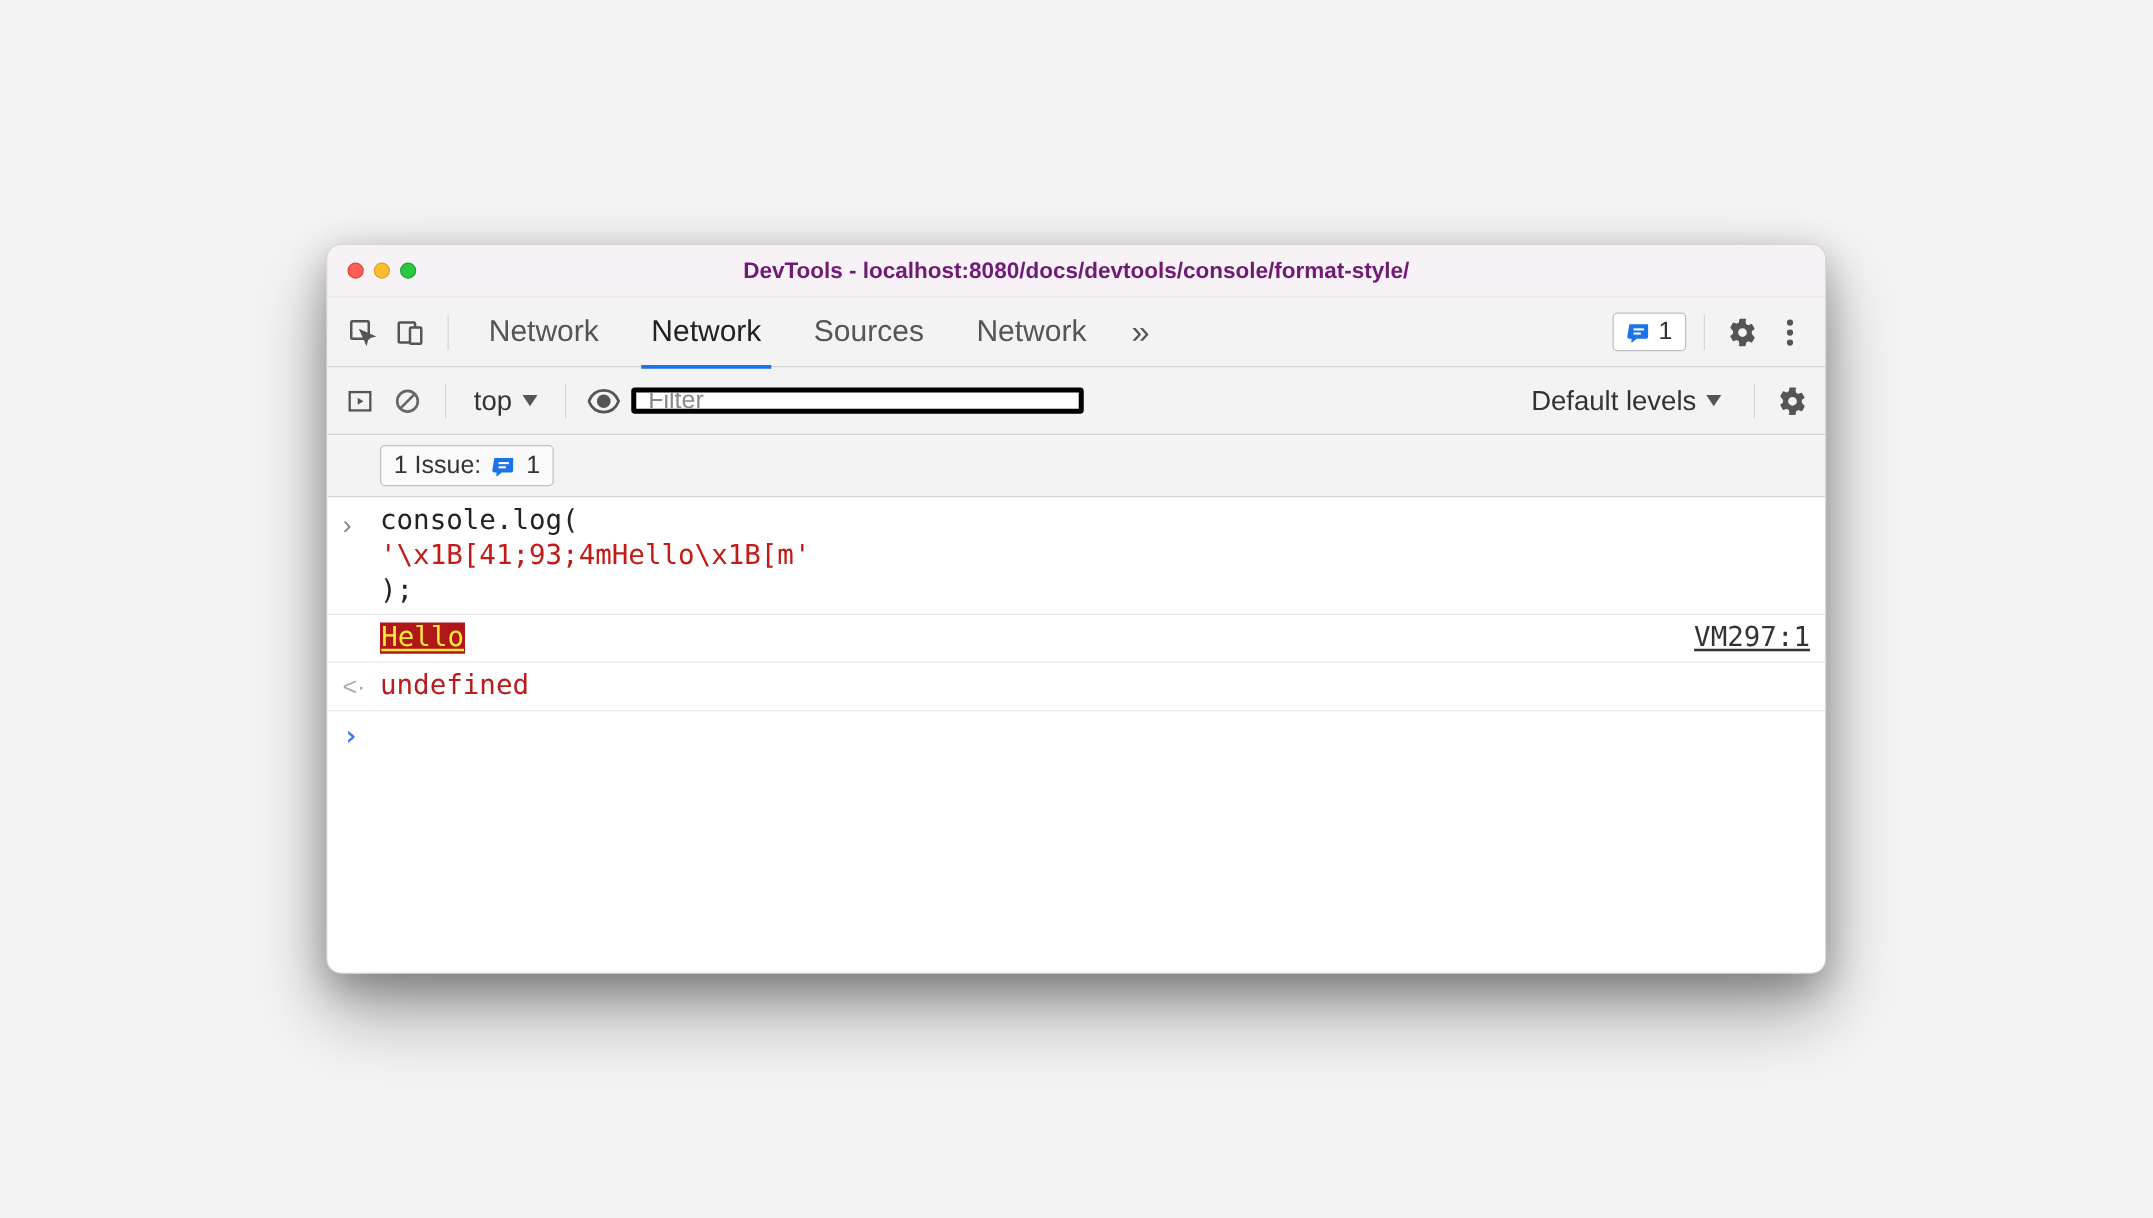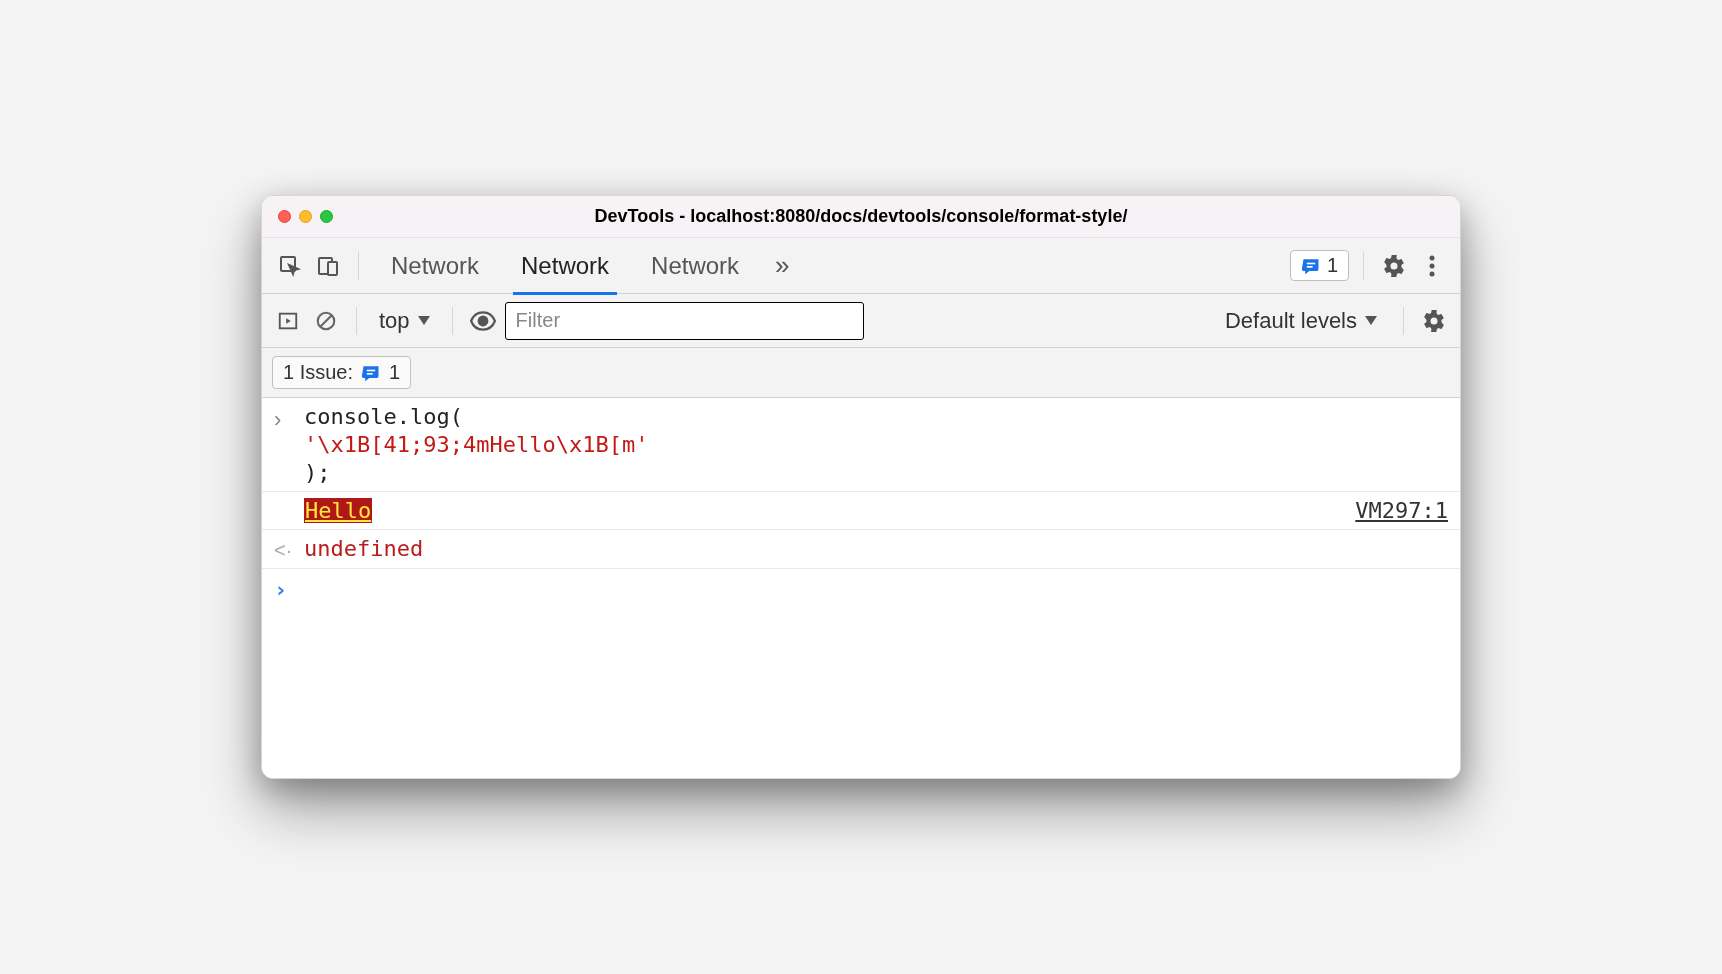--- a/index.html
+++ b/index.html
@@ -33,21 +33,21 @@
   .traffic-light { width: 13px; height: 13px; border-radius: 50%; }
   .tl-red { background: #ff5f57; border: 0.5px solid #e24238; }
   .tl-yellow { background: #ffbd2e; border: 0.5px solid #dfa022; }
   .tl-green { background: #28c840; border: 0.5px solid #1fa52f; }
   .title {
     position: absolute;
     left: 0; right: 0;
     text-align: center;
     font-size: 18px;
     font-weight: 600;
-    color: #000000;
+    color: #701a75;
     pointer-events: none;
   }
   .tabs-row {
     display: flex;
     align-items: center;
     height: 56px;
     border-bottom: 1px solid #d1d1d1;
     padding: 0 12px;
     gap: 6px;
     background: #f1f1f1e0;
@@ -116,24 +116,24 @@
   .ctx-select {
     display: inline-flex;
     align-items: center;
     gap: 8px;
     font-size: 22px;
     color: #333;
     padding: 0 8px;
     cursor: pointer;
   }
   .filter-input {
-    height: 38px;
+    height: 21px;
     flex: 1;
     max-width: 480px;
-    border: 1px solid #000000;
+    border: 4px solid #000000;
     border-radius: 3px;
     padding: 0 10px;
     font-size: 20px;
     color: #333;
     background: #fff;
   }
   .filter-input::placeholder { color: #888; }
   .levels-select {
     display: inline-flex;
     align-items: center;
@@ -152,20 +152,21 @@
     display: inline-flex;
     align-items: center;
     gap: 8px;
     border: 1px solid #c0c0c0;
     border-radius: 4px;
     padding: 4px 10px;
     font-size: 20px;
     color: #333;
     background: #fafafa;
     cursor: pointer;
+    margin-left: 32px;
   }
   .console-body {
     background: #fff;
     min-height: 380px;
     font-family: "SF Mono", Menlo, Consolas, monospace;
   }
   .row {
     display: flex;
     align-items: flex-start;
     padding: 6px 12px;
@@ -233,20 +234,21 @@
     <span class="icon-btn">
       <svg width="24" height="24" viewBox="0 0 24 24" fill="none" stroke="#555" stroke-width="2">
         <rect x="3" y="4" width="13" height="16" rx="1"></rect>
         <rect x="12" y="8" width="9" height="13" rx="1" fill="#f3f3f3"></rect>
       </svg>
     </span>
     <div class="divider-v"></div>
 
     <div class="tab">Network</div>
     <div class="tab active">Network</div>
+    <div class="tab">Sources</div>
     <div class="tab">Network</div>
     <div class="tab" style="padding:0 12px;font-size:26px;color:#555">»</div>
 
     <div class="spacer"></div>
 
     <div class="issues-badge">
       <svg width="20" height="20" viewBox="0 0 24 24" fill="#1a73e8">
         <path d="M3 4 h18 v12 a2 2 0 0 1 -2 2 h-9 l-5 4 v-4 h-2 a2 2 0 0 1 -2 -2 Z"></path>
         <rect x="7" y="8" width="10" height="2" fill="#fff"></rect>
         <rect x="7" y="12" width="7" height="2" fill="#fff"></rect>

